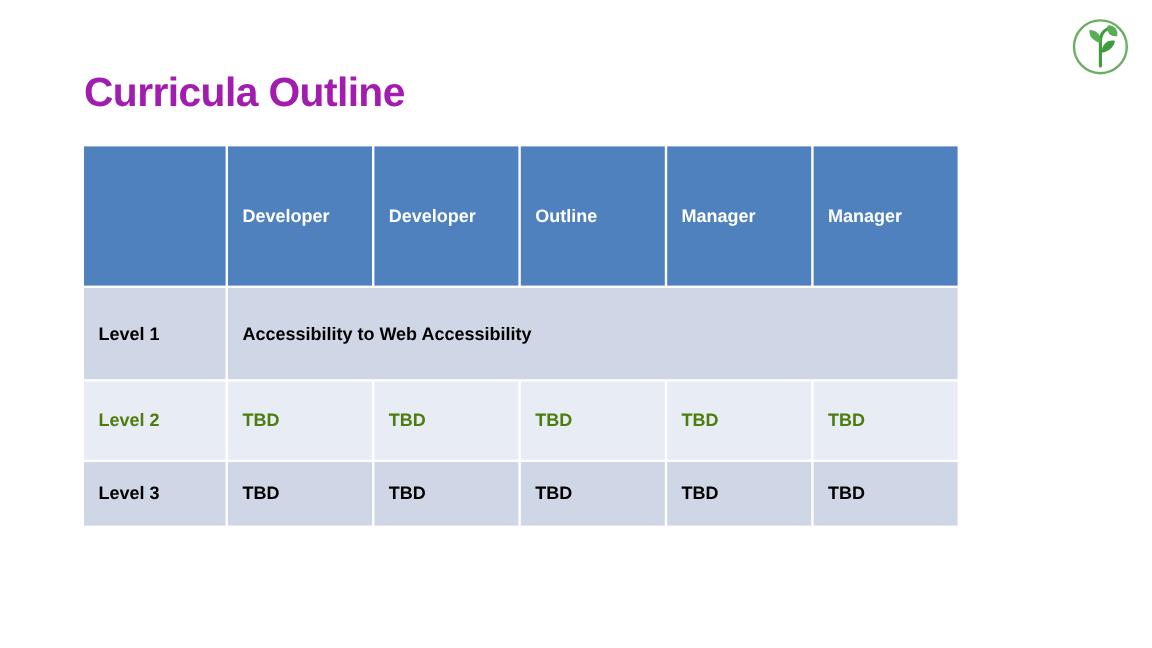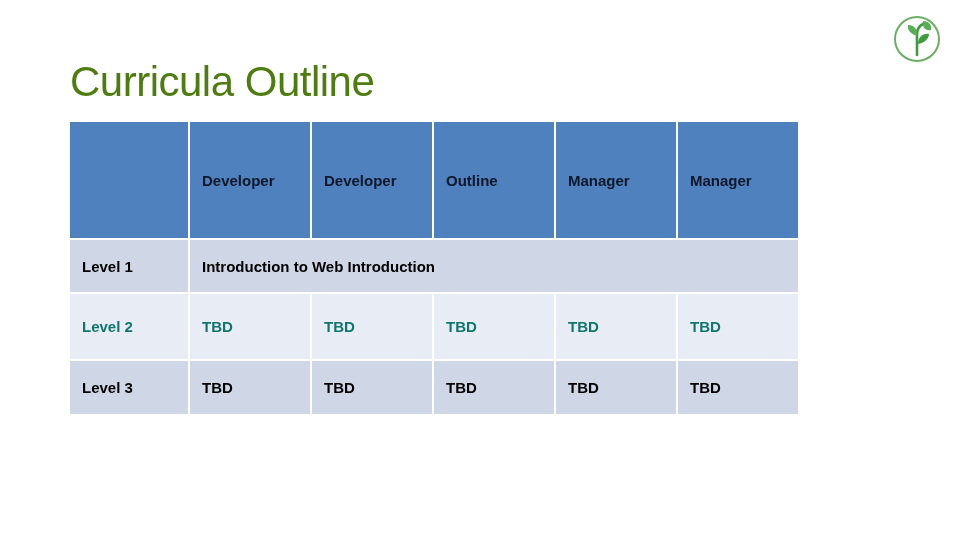--- a/index.html
+++ b/index.html
@@ -23,23 +23,23 @@
     right: 14px;
     width: 58px;
     height: 58px;
   }
 
   
   .slide-title {
     position: absolute;
     left: 70px;
     top: 58px;
-    font-size: 42px;
-    font-weight: normal;
-    color: #4d7c0f;
+    font-size: 34px;
+    font-weight: bold;
+    color: #a21caf;
     letter-spacing: -0.5px;
     white-space: nowrap;
   }
 
   
   .table-wrap {
     position: absolute;
     left: 70px;
     top: 122px;
     width: 732px;
@@ -60,37 +60,37 @@
     font-size: 15px;
     text-align: left;
     vertical-align: middle;
     font-weight: bold;
     box-sizing: border-box;
   }
 
   
   tr.head th {
     background: #4E81BD;
-    color: #0f172a;
+    color: #ffffff;
     height: 116px;
     font-weight: bold;
   }
   tr.head th.corner {
     background: #4E81BD;
   }
 
   
   tr.band-dark td {
     background: #CFD7E6;
     color: #000000;
-    height: 52px;
+    height: 76px;
   }
   tr.band-light td {
     background: #E8ECF4;
-    color: #0f766e;
+    color: #4d7c0f;
     height: 65px;
   }
   tr.band-dark.tall td,
   tr.band-light.tall td {
     height: 53px;
   }
 
   td.merged {
     text-align: center;
   }
@@ -126,21 +126,21 @@
         <th>Developer</th>
         <th>Developer</th>
         <th>Outline</th>
         <th>Manager</th>
         <th>Manager</th>
       </tr>
     </thead>
     <tbody>
       <tr class="band-dark">
         <td>Level 1</td>
-        <td class="merged" colspan="5">Introduction to Web Introduction</td>
+        <td class="merged" colspan="5">Accessibility to Web Accessibility</td>
       </tr>
       <tr class="band-light">
         <td>Level 2</td>
         <td>TBD</td>
         <td>TBD</td>
         <td>TBD</td>
         <td>TBD</td>
         <td>TBD</td>
       </tr>
       <tr class="band-dark tall">

